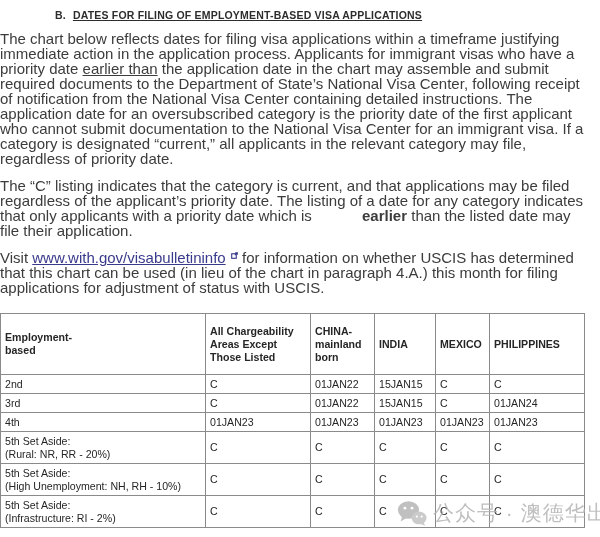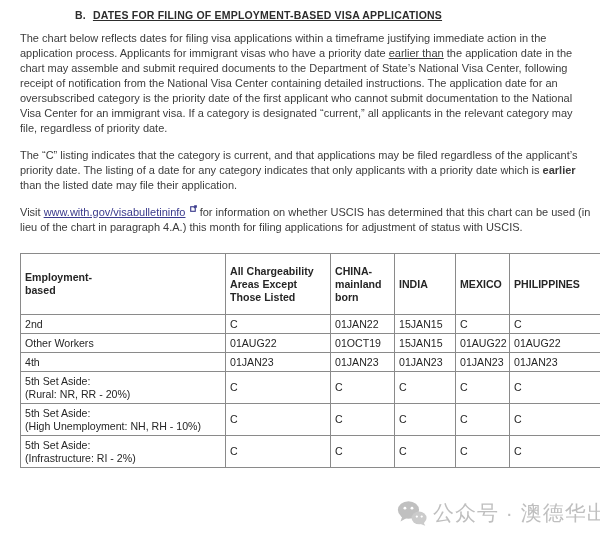--- a/index.html
+++ b/index.html
@@ -4,30 +4,30 @@
 <style>
   :root{
     --text:#3c3c3c; --table-text:#262626; --border:#8a8a8a;
     --link:#3a3a8c; --watermark:#b4b4b4;
   }
   html,body{margin:0;padding:0;}
   body{
     width:600px;height:537px;background:#ffffff;position:relative;overflow:hidden;
     font-family:"Liberation Sans", sans-serif;color:var(--text);
   }
-  .page{padding:6px 8px 0 20px;}
+  .page{padding:6px 8px 0 0;}
   .heading{
     font-size:10.5px;line-height:13px;font-weight:bold;color:#2d2d2d;
     margin:3px 0 9px 55px;letter-spacing:0.2px;
   }
   .heading .prefix{padding-right:7px;}
   .heading .title{text-decoration:underline;}
-  .para{font-size:11px;line-height:15px;margin:0 0 12px 0;}
+  .para{font-size:15px;line-height:15px;margin:0 0 12px 0;}
   .u{text-decoration:underline;}
-  .b{font-weight:bold;}
+  .b{font-weight:bold;margin-left:46px;}
   a.link{color:var(--link);text-decoration:underline;cursor:pointer;}
   .ext-icon{width:7px;height:7px;vertical-align:4px;margin-left:1px;}
   .ext-icon path, .ext-icon rect{stroke:var(--link);fill:none;stroke-width:1.6;}
   table.visa{
     border-collapse:collapse;table-layout:fixed;width:584px;margin-top:18px;
     color:var(--table-text);
   }
   table.visa th, table.visa td{
     border:1px solid var(--border);padding:2px 4px;font-size:10.6px;
     text-align:left;vertical-align:middle;line-height:13px;overflow:hidden;
@@ -86,26 +86,26 @@
     <tbody id="table-body">
         <tr class="row-1">
           <td>2nd</td>
           <td>C</td>
           <td>01JAN22</td>
           <td>15JAN15</td>
           <td>C</td>
           <td>C</td>
         </tr>
         <tr class="row-1">
-          <td>Other Workers</td>
-          <td>01AUG22</td>
-          <td>01OCT19</td>
+          <td>3rd</td>
+          <td>C</td>
+          <td>01JAN22</td>
           <td>15JAN15</td>
-          <td>01AUG22</td>
-          <td>01AUG22</td>
+          <td>C</td>
+          <td>01JAN24</td>
         </tr>
         <tr class="row-1">
           <td>4th</td>
           <td>01JAN23</td>
           <td>01JAN23</td>
           <td>01JAN23</td>
           <td>01JAN23</td>
           <td>01JAN23</td>
         </tr>
         <tr class="row-2">

